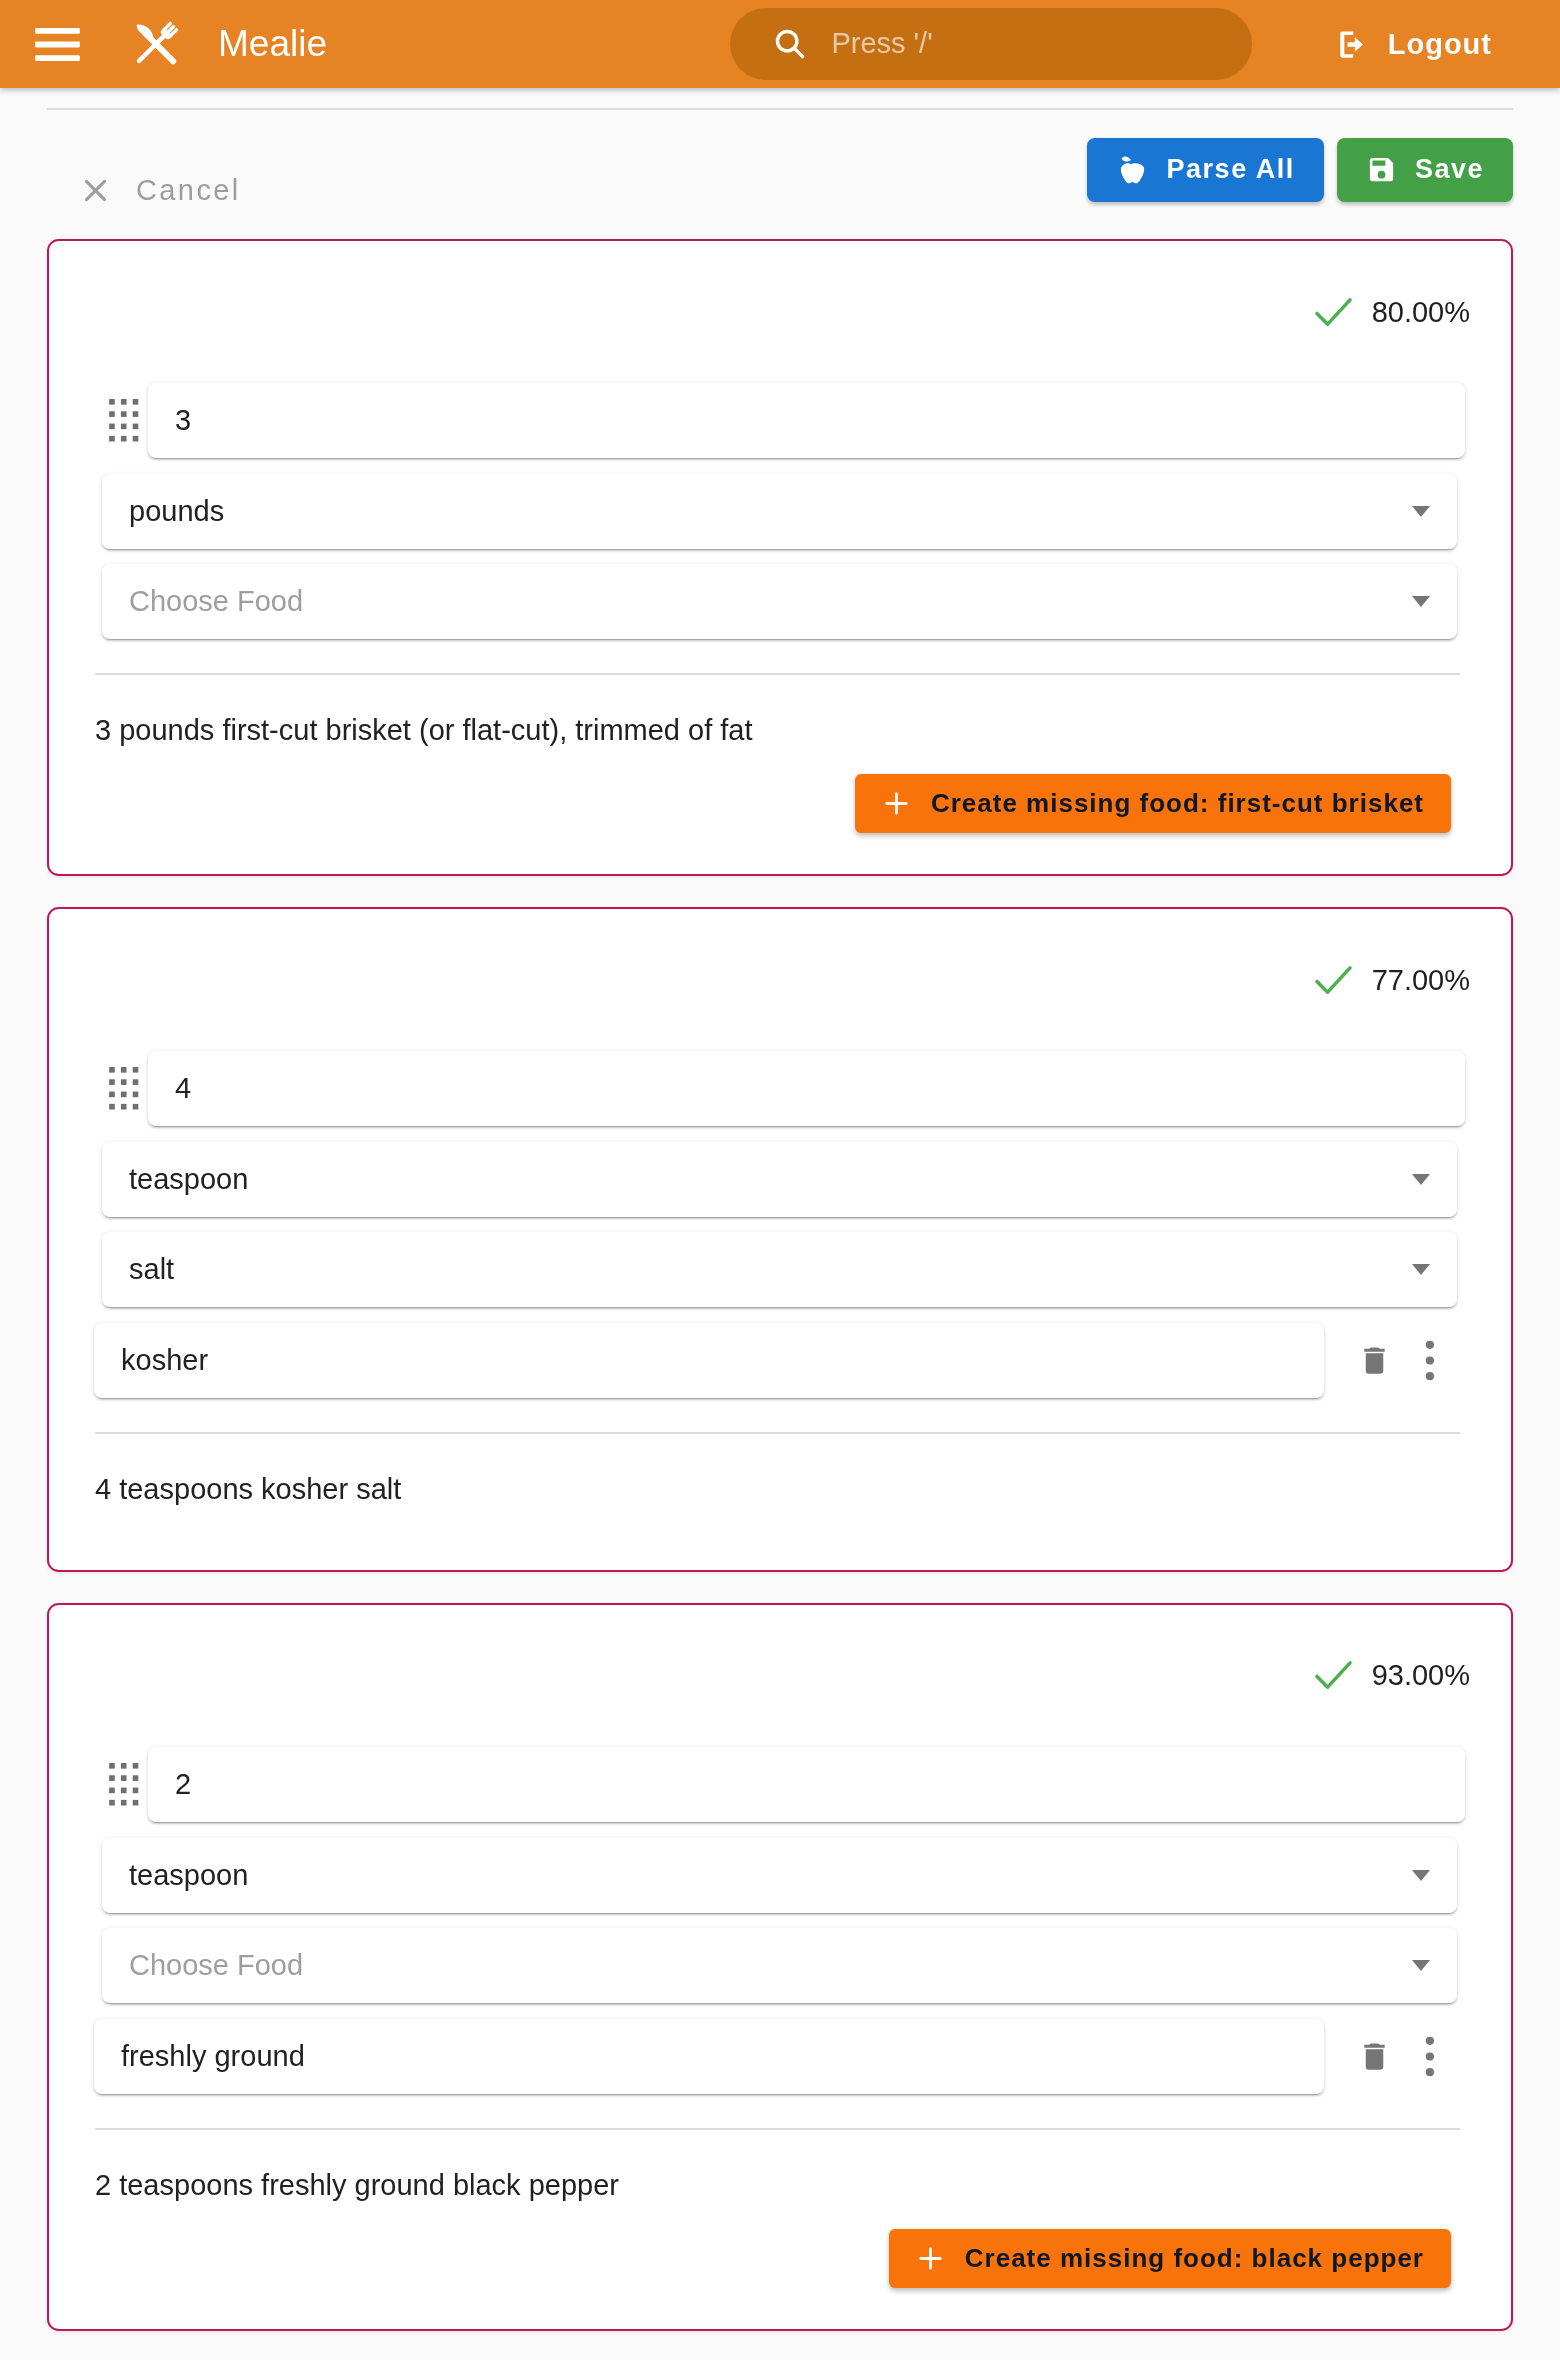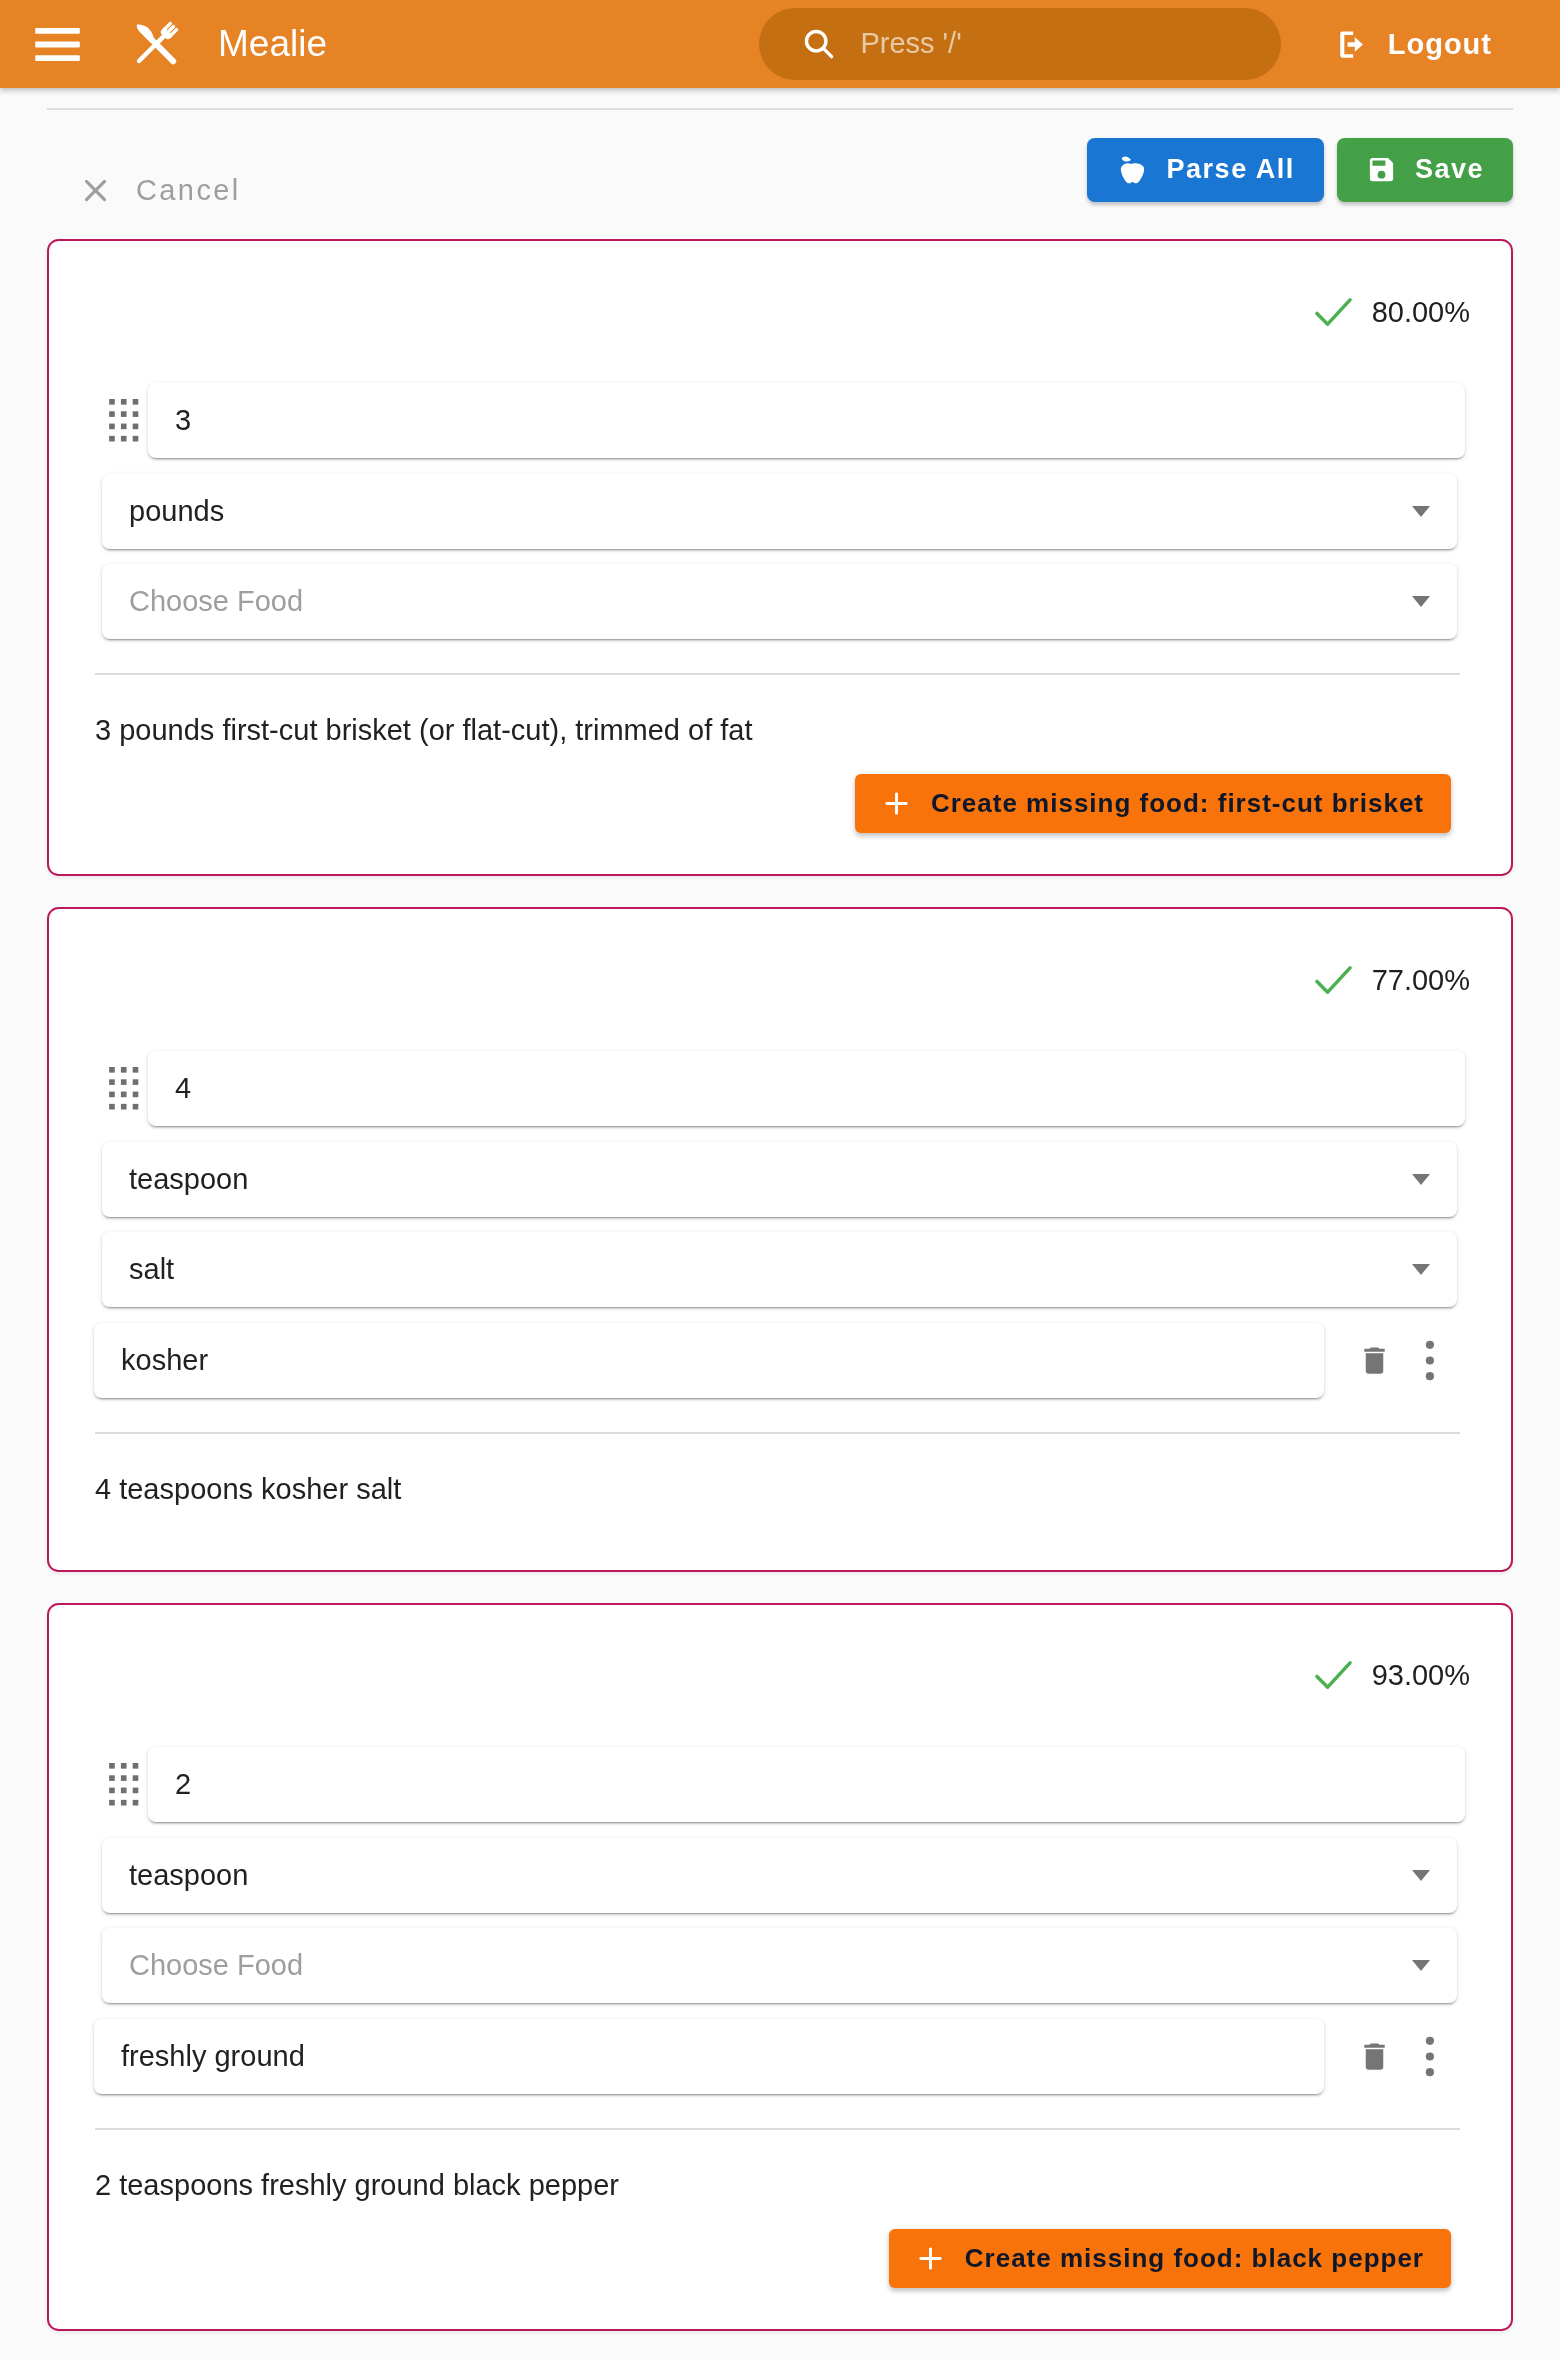--- a/index.html
+++ b/index.html
@@ -20,21 +20,21 @@
     background: #E58325;
     display: flex;
     align-items: center;
     padding: 12px 35px;
     box-shadow: 0 2px 5.9px rgba(0,0,0,0.28);
   }
   .hamburger { background: none; border: none; padding: 0; display: flex; }
   .logo { margin-left: 45px; display: flex; }
   .app-title { margin-left: 31px; font-size: 37px; color: #fff; font-weight: 400; }
   .searchbar {
-    position: absolute; left: 759px; top: 7.8px;
+    position: absolute; left: 730px; top: 7.8px;
     width: 522px; height: 72px;
     background: #C46F12;
     border-radius: 36px;
     display: flex; align-items: center;
     padding-left: 41px; gap: 23.4px;
   }
   .search-placeholder { font-size: 29px; color: rgba(255,255,255,0.62); }
   .logout {
     position: absolute; right: 62px; top: 0; height: 88px;
     display: flex; align-items: center; gap: 17.6px;

